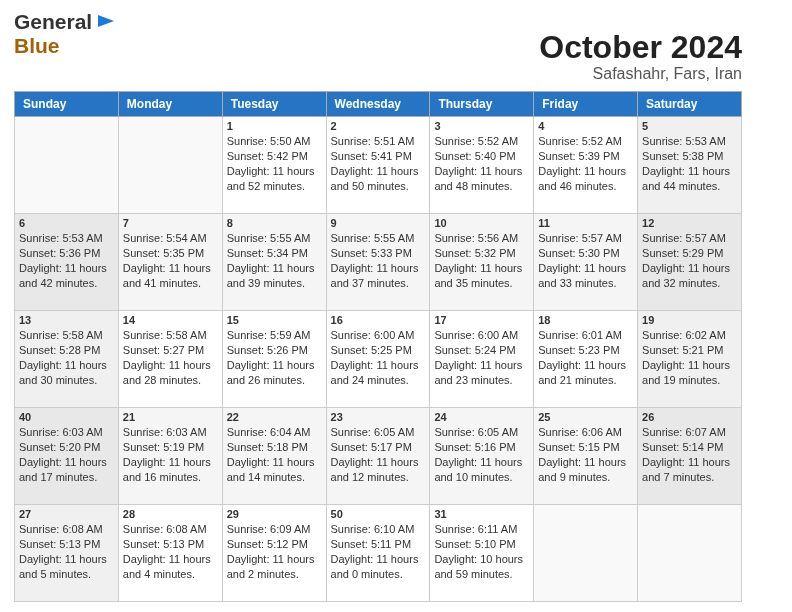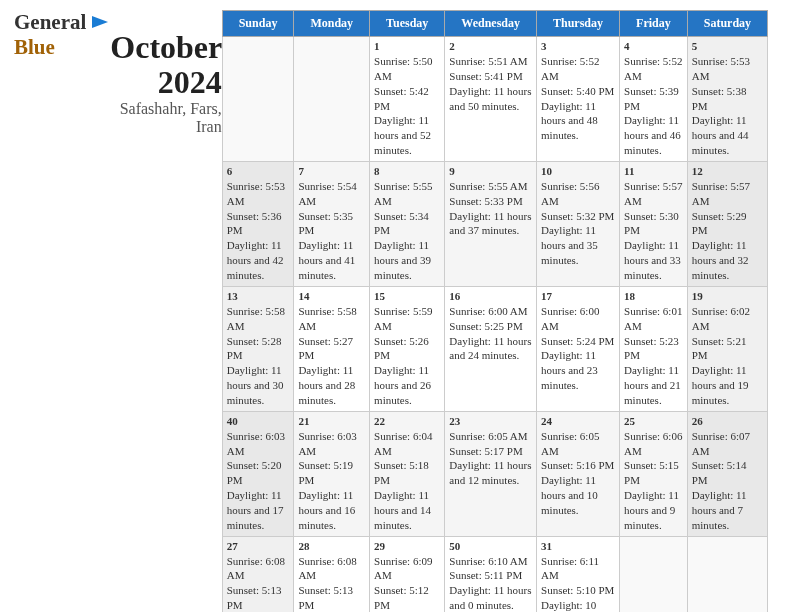--- a/index.html
+++ b/index.html
@@ -7,23 +7,22 @@
       font-family: Arial, sans-serif;
       background: #fff;
       width: 792px;
       height: 612px;
       overflow: hidden;
     }
     .page {
       width: 756px;
       height: 612px;
       display: flex;
-      flex-direction: row;
+      flex-direction: column;
       padding: 10px 14px 10px 14px;
-      font-family: Liberation Serif, serif;
     }
     .header {
       display: flex;
       justify-content: space-between;
       align-items: flex-start;
       margin-bottom: 8px;
     }
     .logo {
       display: flex;
       flex-direction: column;
@@ -46,21 +45,21 @@
     .calendar-table {
       width: 100%;
       border-collapse: collapse;
       flex: 1;
     }
     .calendar-table thead tr th {
       background-color: #2575c4;
       color: #fff;
       font-size: 12px;
       font-weight: bold;
-      padding: 5px 16px;
+      padding: 5px 8px;
       text-align: left;
       border: 1px solid #aaa;
     }
     .calendar-table tbody tr td {
       border: 1px solid #ccc;
       vertical-align: top;
       padding: 3px 4px;
       font-size: 9.5px;
       color: #333;
       width: calc(100% / 7);

